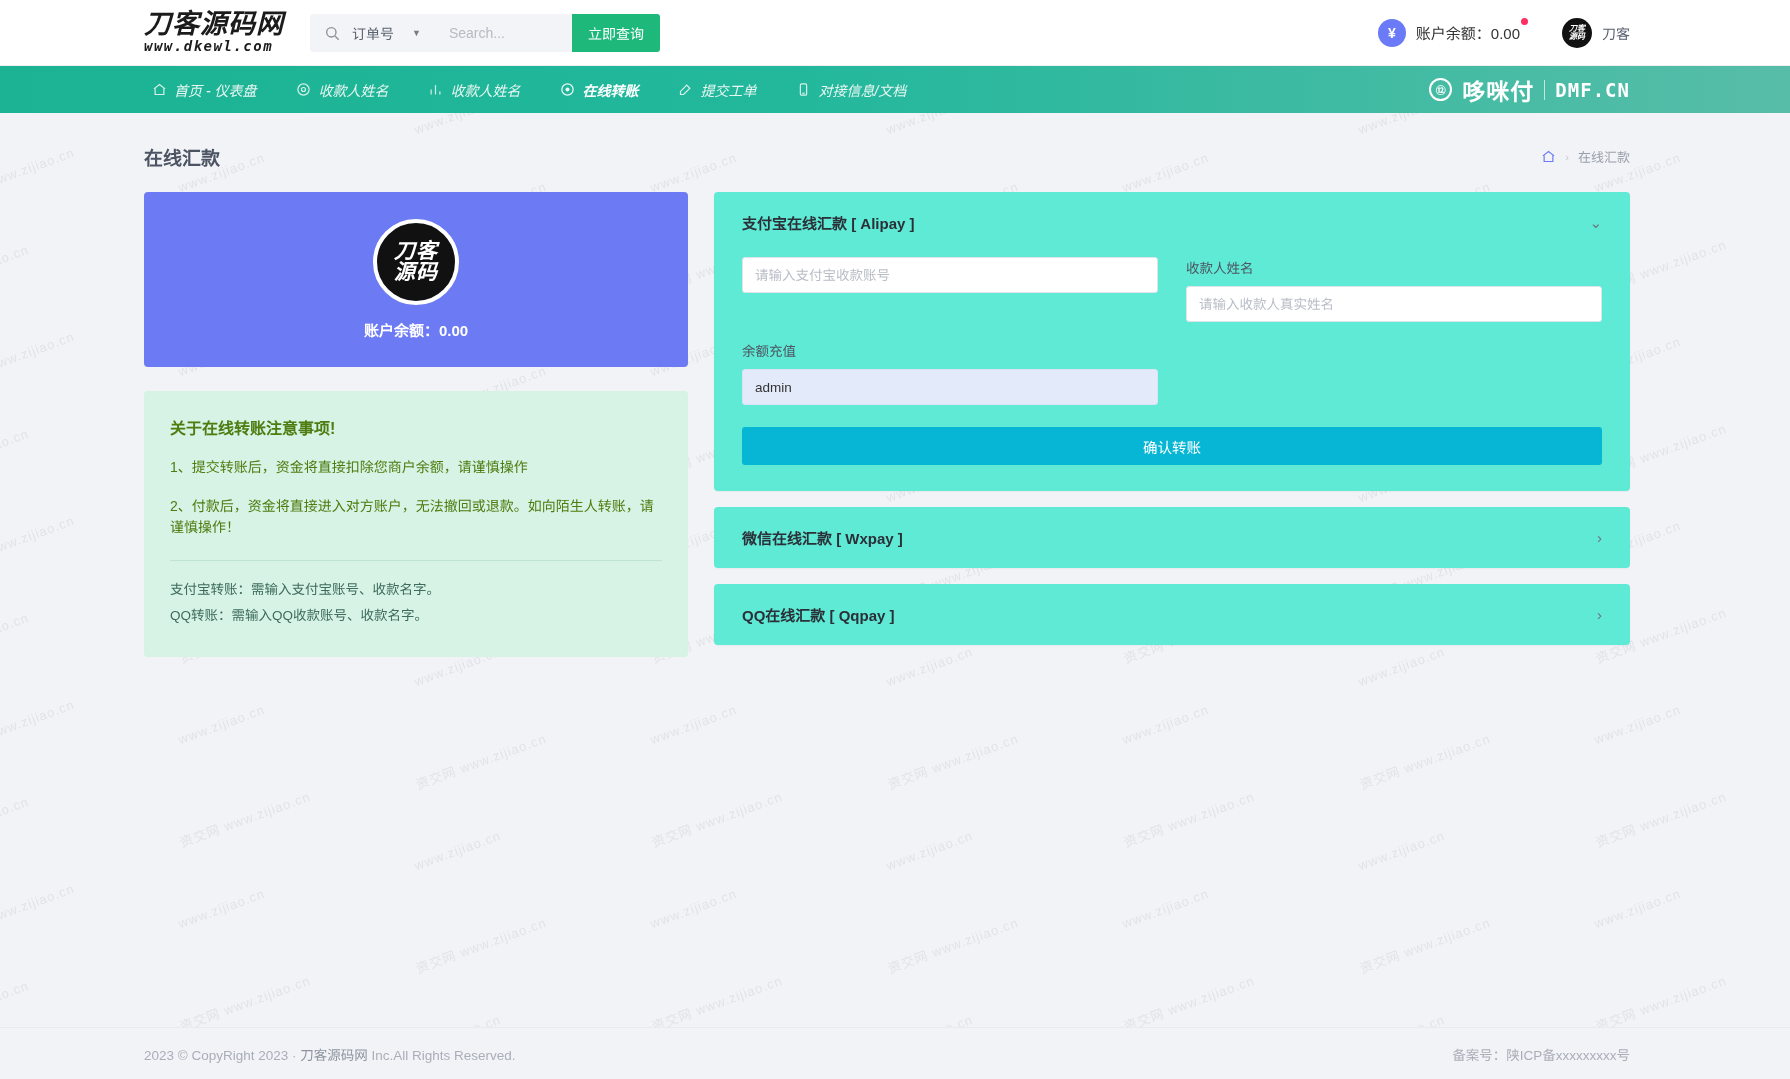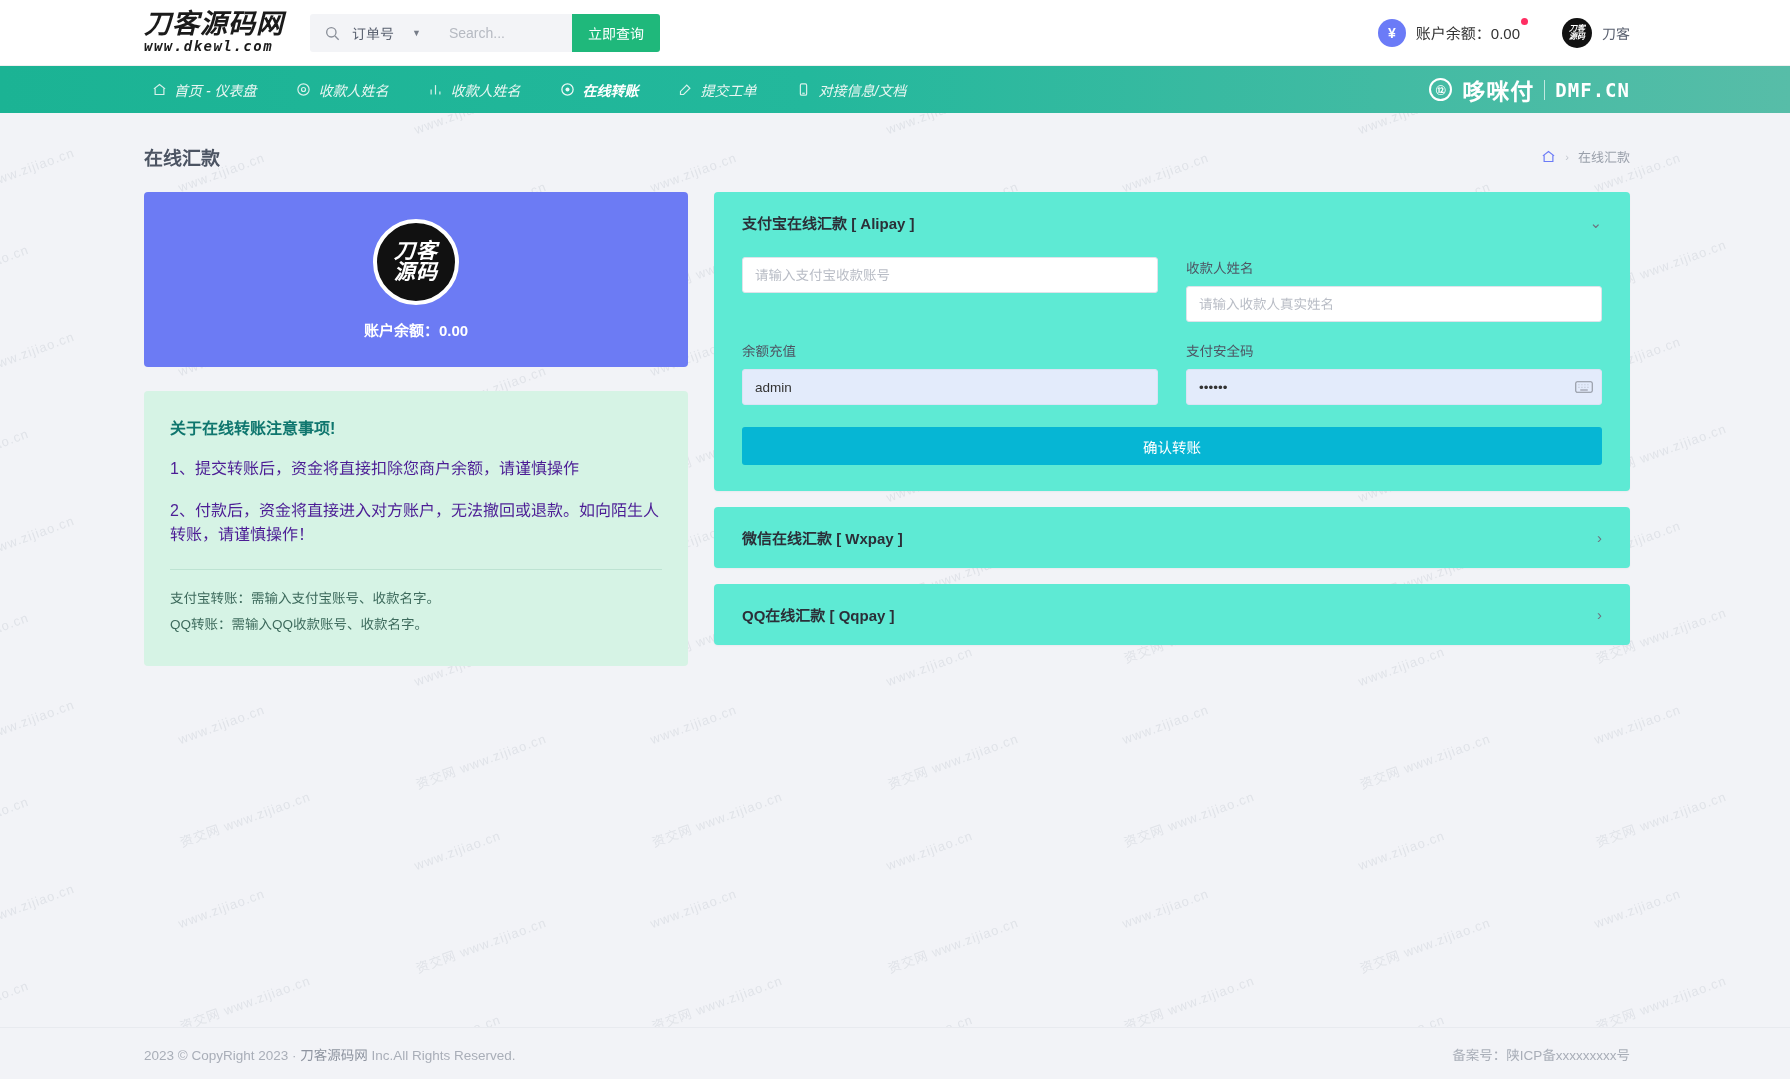--- a/index.html
+++ b/index.html
@@ -148,22 +148,22 @@
     border:4px solid #fff;
     display:flex;flex-direction:column;align-items:center;justify-content:center;
     color:#fff; font-family:"DejaVu Sans", sans-serif; font-style:italic; font-weight:900;
     font-size:21px; line-height:1.0; letter-spacing:1px;
   }
   .blue-card .bal { color:#fff; font-size:15px; font-weight:700; }
 
   .notice {
     margin-top: 24px; background:#d6f3e5; border-radius:4px; padding: 24px 26px 26px 26px;
   }
-  .notice h3 { margin:0 0 4px 0; font-size:16px; color:#0f766e; font-weight:700; }
-  .notice p { margin: 18px 0 0 0; font-size:16px; color:#4c1d95; line-height:1.5; }
+  .notice h3 { margin:0 0 4px 0; font-size:16px; color:#4d7c0f; font-weight:700; }
+  .notice p { margin: 18px 0 0 0; font-size:14px; color:#4d7c0f; line-height:1.5; }
   .notice hr { border:0; border-top:1px solid #bde3d2; margin: 22px 0 18px 0; }
   .notice .sub { margin: 0 0 4px 0; font-size:13.5px; color:#3e6b5d; line-height:1.62; }
 
   .panel {
     background:#5eead4; border-radius:4px; margin-bottom: 16px;
     box-shadow: 0 1px 2px rgba(20,30,60,.04);
   }
   .panel-head {
     display:flex; align-items:center; padding: 20px 28px; cursor:pointer;
   }
@@ -442,38 +442,20 @@
               <div class="field">
                 <label>收款人姓名</label>
                 <input class="ctrl" type="text" placeholder="请输入收款人真实姓名" style="">
               </div>
 
               <div class="field">
                 <label>余额充值</label>
                 <input class="ctrl filled" type="text" value="admin" style="">
               </div>
 
-              <div class="field">
-                <label>支付安全码</label>
-                <div class="pw-wrap">
-                  <input class="ctrl filled" type="text" value="••••••" style="">
-                  <svg class="kbd" viewBox="0 0 24 18" fill="none" stroke="currentColor" stroke-width="1.4">
-                    <rect x="1" y="2" width="22" height="14" rx="2"></rect>
-                    <line x1="5" y1="6" x2="5.6" y2="6"></line>
-                      <line x1="9" y1="6" x2="9.6" y2="6"></line>
-                    <line x1="13" y1="6" x2="13.6" y2="6"></line>
-                      <line x1="17" y1="6" x2="17.6" y2="6"></line>
-                    <line x1="5" y1="9.5" x2="5.6" y2="9.5"></line>
-                      <line x1="9" y1="9.5" x2="9.6" y2="9.5"></line>
-                    <line x1="13" y1="9.5" x2="13.6" y2="9.5"></line>
-                      <line x1="17" y1="9.5" x2="17.6" y2="9.5"></line>
-                    <line x1="7" y1="13" x2="17" y2="13"></line>
-                  </svg>
-                </div>
-              </div>
             </div>
             <button class="submit">确认转账</button>
           </div>
         </div>
 
         <div class="panel">
           <div class="panel-head">
             <span class="ttl">微信在线汇款 [ Wxpay ]</span>
             <span class="chev">›</span>
           </div>

